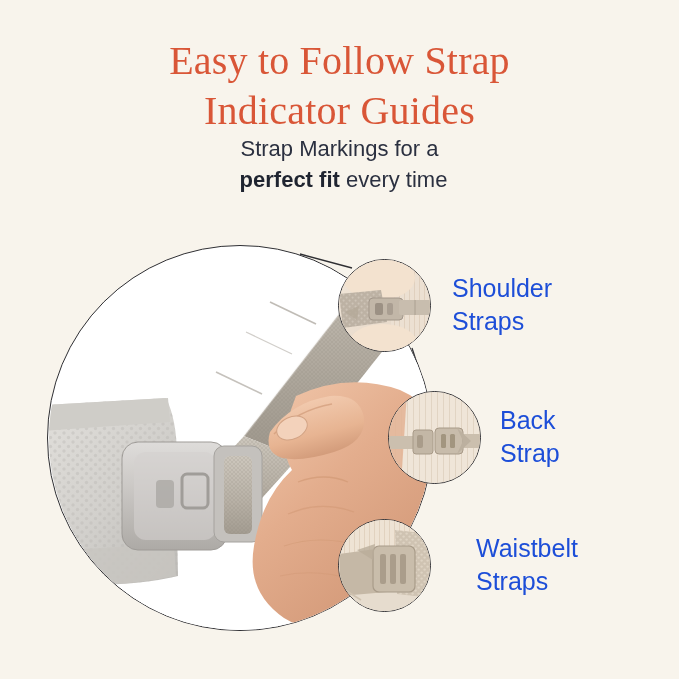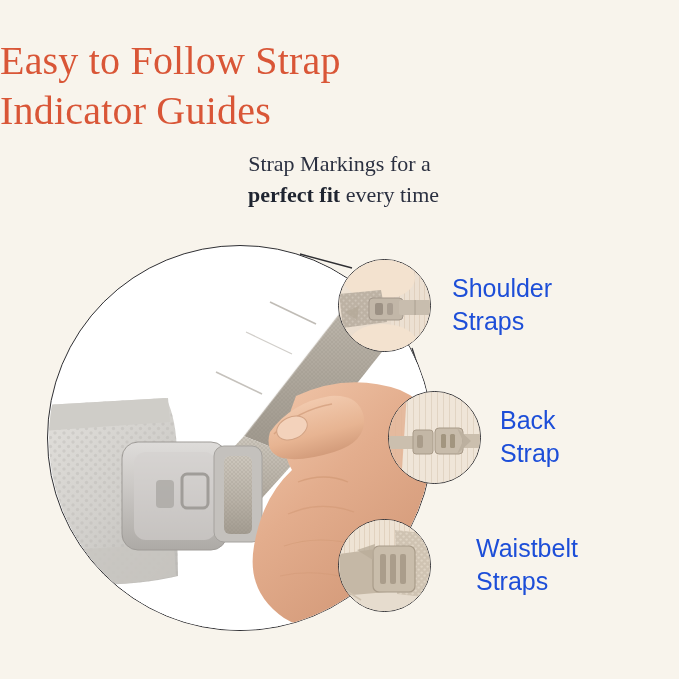--- a/index.html
+++ b/index.html
@@ -23,35 +23,36 @@
     height: 679px;
     background: #f8f4ec;
   }
 
   
   .headline {
     position: absolute;
     left: 0;
     top: 36px;
     width: 679px;
+    text-align: center;
     font-family: "Liberation Serif", "DejaVu Serif", serif;
     font-size: 40px;
     line-height: 50px;
     color: #d95637;
     letter-spacing: 0.2px;
     white-space: pre-line;
   }
 
   .subhead {
     position: absolute;
     left: 0;
-    top: 148px;
+    top: 133px;
     width: 679px;
     text-align: center;
-    font-family: Liberation Serif, serif;
+    font-family: Liberation Sans, sans-serif;
     font-size: 22px;
     line-height: 31px;
     color: #2b3040;
     font-weight: 400;
   }
   .subhead .strong {
     font-weight: 700;
     color: #1f2430;
     margin-left: 8px;
   }

